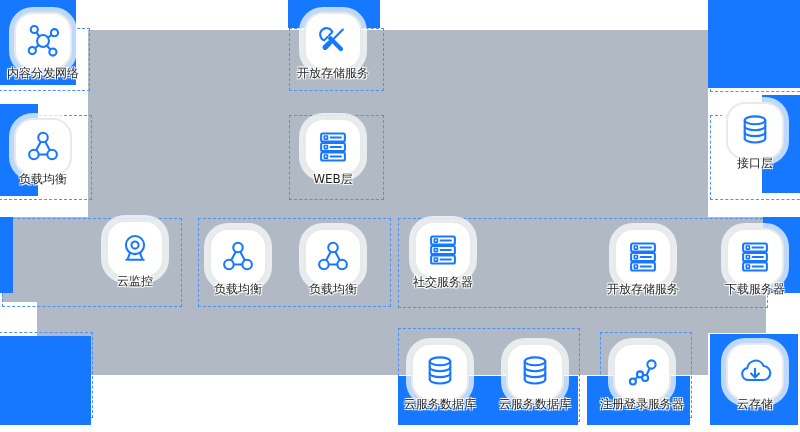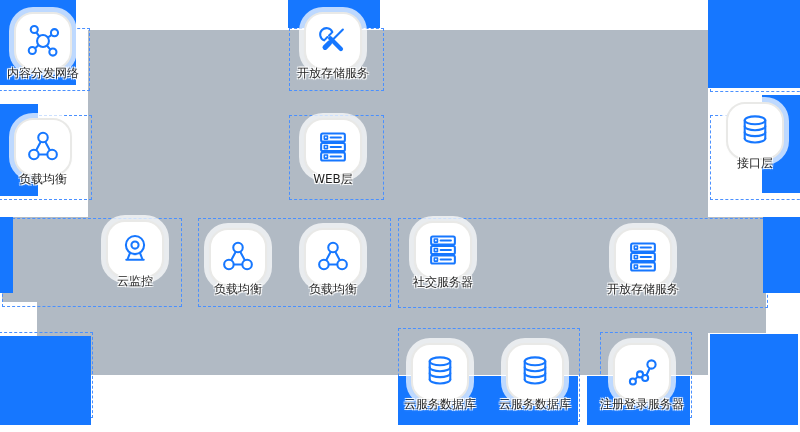--- a/index.html
+++ b/index.html
@@ -255,20 +255,28 @@
     <div class="label">社交服务器</div>
   </div>
   <div class="node n-res">
     <div class="tile">
         <svg class="glyph">
           <use href="#i-server"></use>
         </svg>
       </div>
     <div class="label">开放存储服务</div>
   </div>
+  <div class="node n-dl">
+    <div class="tile">
+        <svg class="glyph">
+          <use href="#i-server"></use>
+        </svg>
+      </div>
+    <div class="label">下载服务器</div>
+  </div>
   <div class="node n-db1">
     <div class="tile">
         <svg class="glyph">
           <use href="#i-db"></use>
         </svg>
       </div>
     <div class="label">云服务数据库</div>
   </div>
   <div class="node n-db2">
     <div class="tile">
@@ -279,14 +287,22 @@
     <div class="label">云服务数据库</div>
   </div>
   <div class="node n-odps">
     <div class="tile">
         <svg class="glyph">
           <use href="#i-dots"></use>
         </svg>
       </div>
     <div class="label">注册登录服务器</div>
   </div>
+  <div class="node n-cloud">
+    <div class="tile">
+        <svg class="glyph">
+          <use href="#i-cloud"></use>
+        </svg>
+      </div>
+    <div class="label">云存储</div>
+  </div>
 
 </div>
 
 </body></html>

